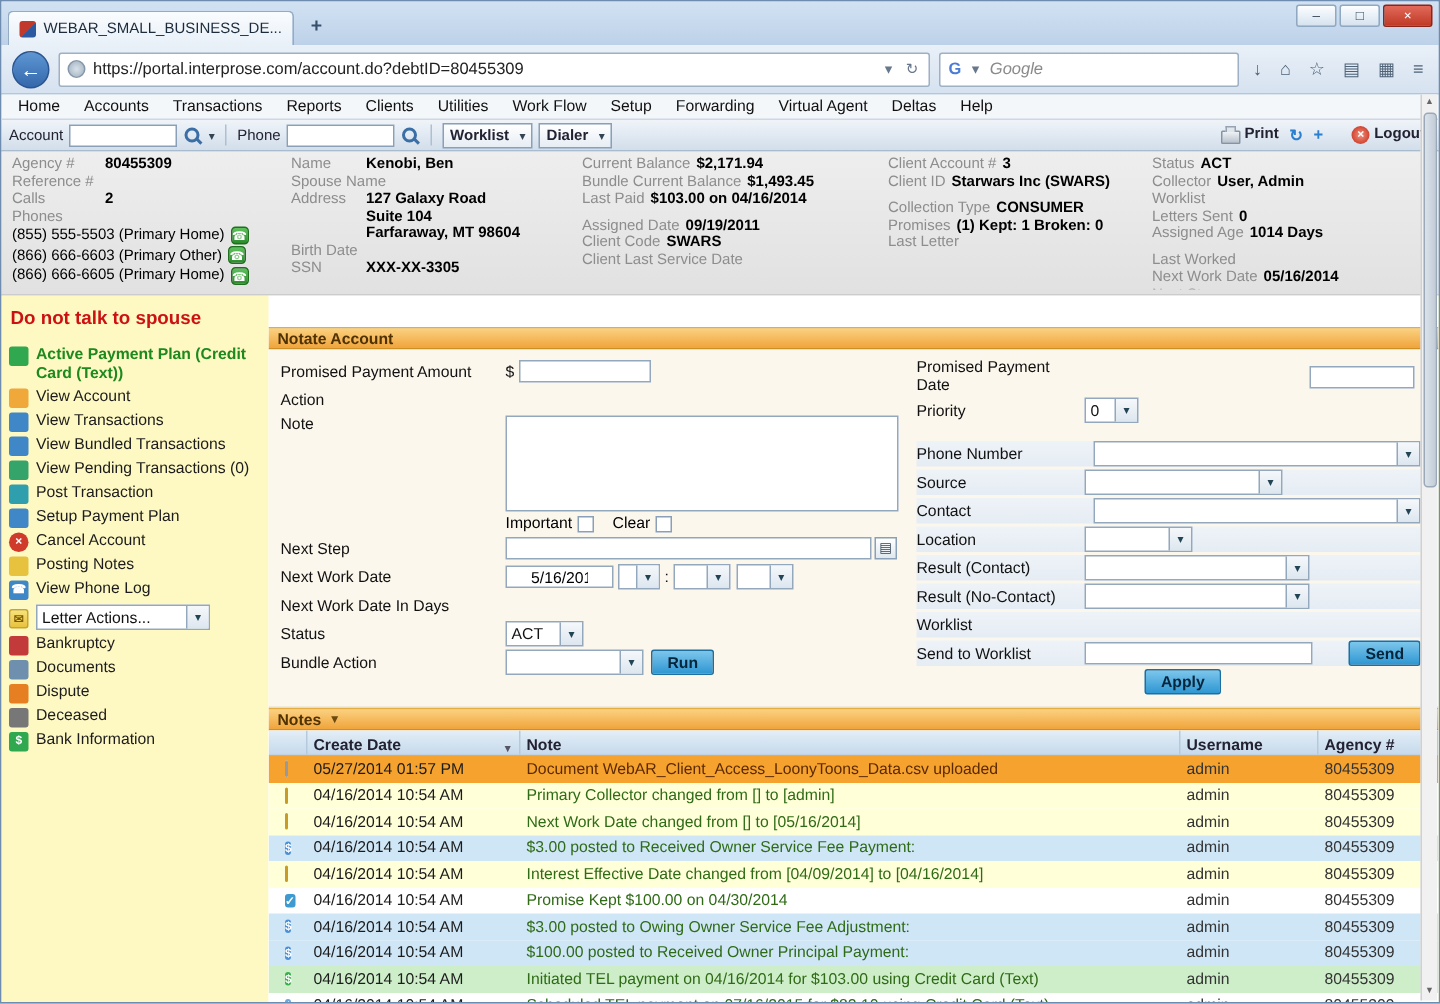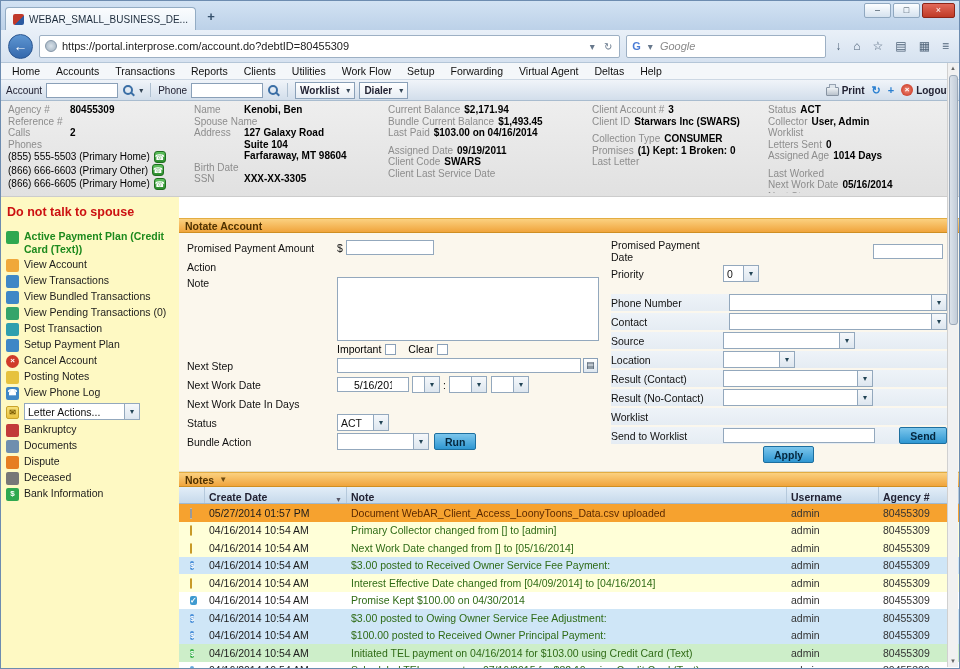--- a/index.html
+++ b/index.html
@@ -35,21 +35,21 @@
   .toolbar{flex:0 0 21px;display:flex;align-items:center;background:linear-gradient(#f0f4f9,#d2deeb);border-bottom:1px solid #a9bccf;padding:0 5px;gap:4px;font-size:10px;color:#223;}
   .tb-input{width:72px;height:15px;border:1px solid #8aa0b8;font-size:10px;padding:0 2px;background:#fff;}
   .mag{width:13px;height:13px;position:relative;flex:0 0 13px;}
   .mag::before{content:"";position:absolute;width:6px;height:6px;border:2px solid #3a6ea5;border-radius:50%;left:1px;top:1px;}
   .mag::after{content:"";position:absolute;width:5px;height:2px;background:#3a6ea5;transform:rotate(45deg);left:8px;top:9px;}
   .tb-caret{font-size:8px;color:#345;}
   .tb-sep{width:1px;height:14px;background:#aebfd0;margin:0 3px;}
   .fsel{height:17px;display:inline-flex;align-items:center;border:1px solid #8aa0b8;background:linear-gradient(#ffffff,#e7edf4);padding:0 4px;font-size:10px;font-weight:bold;color:#223;gap:7px;}
   .fsel .car{font-size:8px;color:#345;font-weight:normal;}
   .tb-right{margin-left:auto;display:flex;align-items:center;gap:7px;padding-right:4px;}
-  .iconbtn{display:flex;align-items:center;gap:3px;font-size:10px;font-weight:bold;color:#223;}
+  .iconbtn{display:flex;align-items:flex-start;gap:3px;font-size:10px;font-weight:bold;color:#223;margin-left:12px;}
   .ic-print{width:13px;height:9px;background:linear-gradient(#eef2f5,#b9c2cc);border:1px solid #8793a2;border-radius:1px;position:relative;margin-top:3px;}
   .ic-print::before{content:"";position:absolute;left:2px;right:2px;top:-4px;height:3px;background:#dfe6ec;border:1px solid #97a3b2;border-bottom:none;}
   .ic-logout{width:12px;height:12px;border-radius:50%;background:radial-gradient(#f2907e,#c22410);color:#fff;font-size:8px;line-height:12px;text-align:center;font-weight:bold;}
   .ic-blue{color:#2a7fd0;font-weight:bold;font-size:11px;}
 
   
   .account-header{flex:0 0 96px;background:linear-gradient(#eeeeee,#e1e1e1);border-bottom:1px solid #cccccc;display:flex;padding:3px 14px 3px 7px;gap:6px;font-size:10px;overflow:hidden;}
   .ah-col{display:flex;flex-direction:column;overflow:hidden;}
   .ah-c1{flex:0 0 180px;} .ah-c2{flex:0 0 188px;} .ah-c3{flex:0 0 198px;} .ah-c4{flex:0 0 170px;} .ah-c5{flex:1;}
   .kv{display:flex;gap:4px;line-height:11.5px;white-space:nowrap;}
@@ -571,26 +571,26 @@
             <span class="fs" style="width:36px;">
                 <span>0</span>
               </span>
           </div>
           <div style="height:8px;"></div>
           <div class="frow shaded">
             <span class="flr">Phone Number</span>
             <span class="fs" style="width:218px;margin-left:auto;margin-right:4px;"></span>
           </div>
           <div class="frow shaded">
+            <span class="flr">Source</span>
+            <span class="fs" style="width:132px;"></span>
+          </div>
+          <div class="frow shaded">
             <span class="flr">Contact</span>
             <span class="fs" style="width:218px;margin-left:auto;margin-right:4px;"></span>
-          </div>
-          <div class="frow shaded">
-            <span class="flr">Source</span>
-            <span class="fs" style="width:132px;"></span>
           </div>
           <div class="frow shaded">
             <span class="flr">Location</span>
             <span class="fs" style="width:72px;"></span>
           </div>
           <div class="frow shaded">
             <span class="flr">Result (Contact)</span>
             <span class="fs" style="width:150px;"></span>
           </div>
           <div class="frow shaded">

